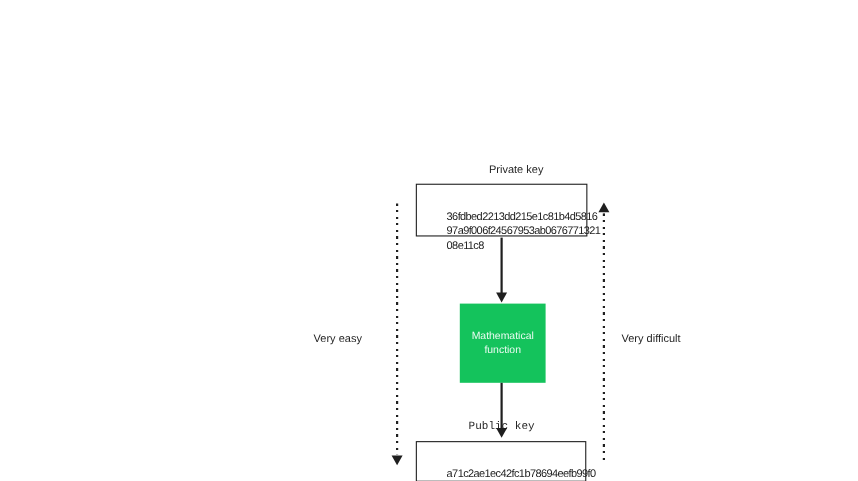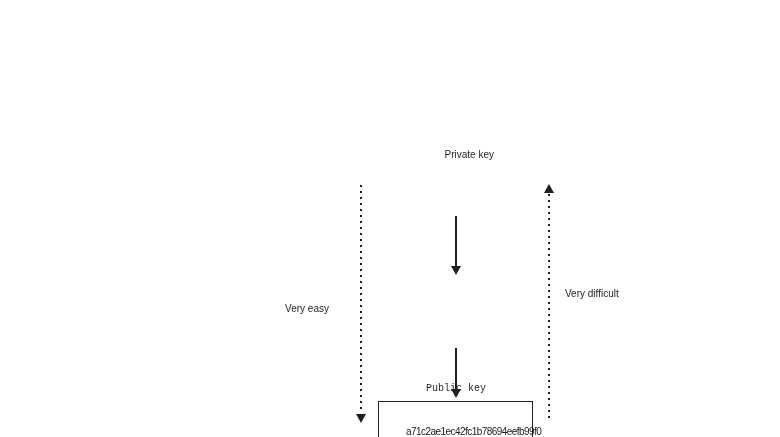--- a/index.html
+++ b/index.html
@@ -95,32 +95,41 @@
       var(--ink) 0px, var(--ink) 2px,
       transparent 2px, transparent 6px
     );
   }
   .easy-dots { left: 288px; top: 113px; height: 228px; }
   .hard-dots { left: 476px; top: 122px; height: 227px; }
   .easy-head { left: 284px; top: 342px; }
   .hard-head { left: 472px; top: 112px; }
 
   .label-easy { top: 231px; right: 487px; }
-  .label-hard { top: 216px; left: 493px; }
+  .label-hard { top: 231px; left: 493px; }
 </style>
 </head>
 <body>
 
 <div class="canvas">
 
   <div class="lbl label-private">Private key</div>
+  <div class="keybox box-private">
+    <span class="hex">36fdbed2213dd215e1c81b4d5816
+97a9f006f24567953ab0676771321
+08e11c8</span>
+  </div>
 
   <div class="vline a1-line"></div>
   <div class="tri-down a1-head"></div>
 
+  <div class="fnbox">
+    <span>Mathematical
+function</span>
+  </div>
 
   <div class="vline a2-line"></div>
   <div class="tri-down a2-head"></div>
 
   <div class="lbl label-public">Public key</div>
   <div class="keybox box-public">
     <span class="hex">a71c2ae1ec42fc1b78694eefb99f0
 0b6de71038b</span>
   </div>
 

